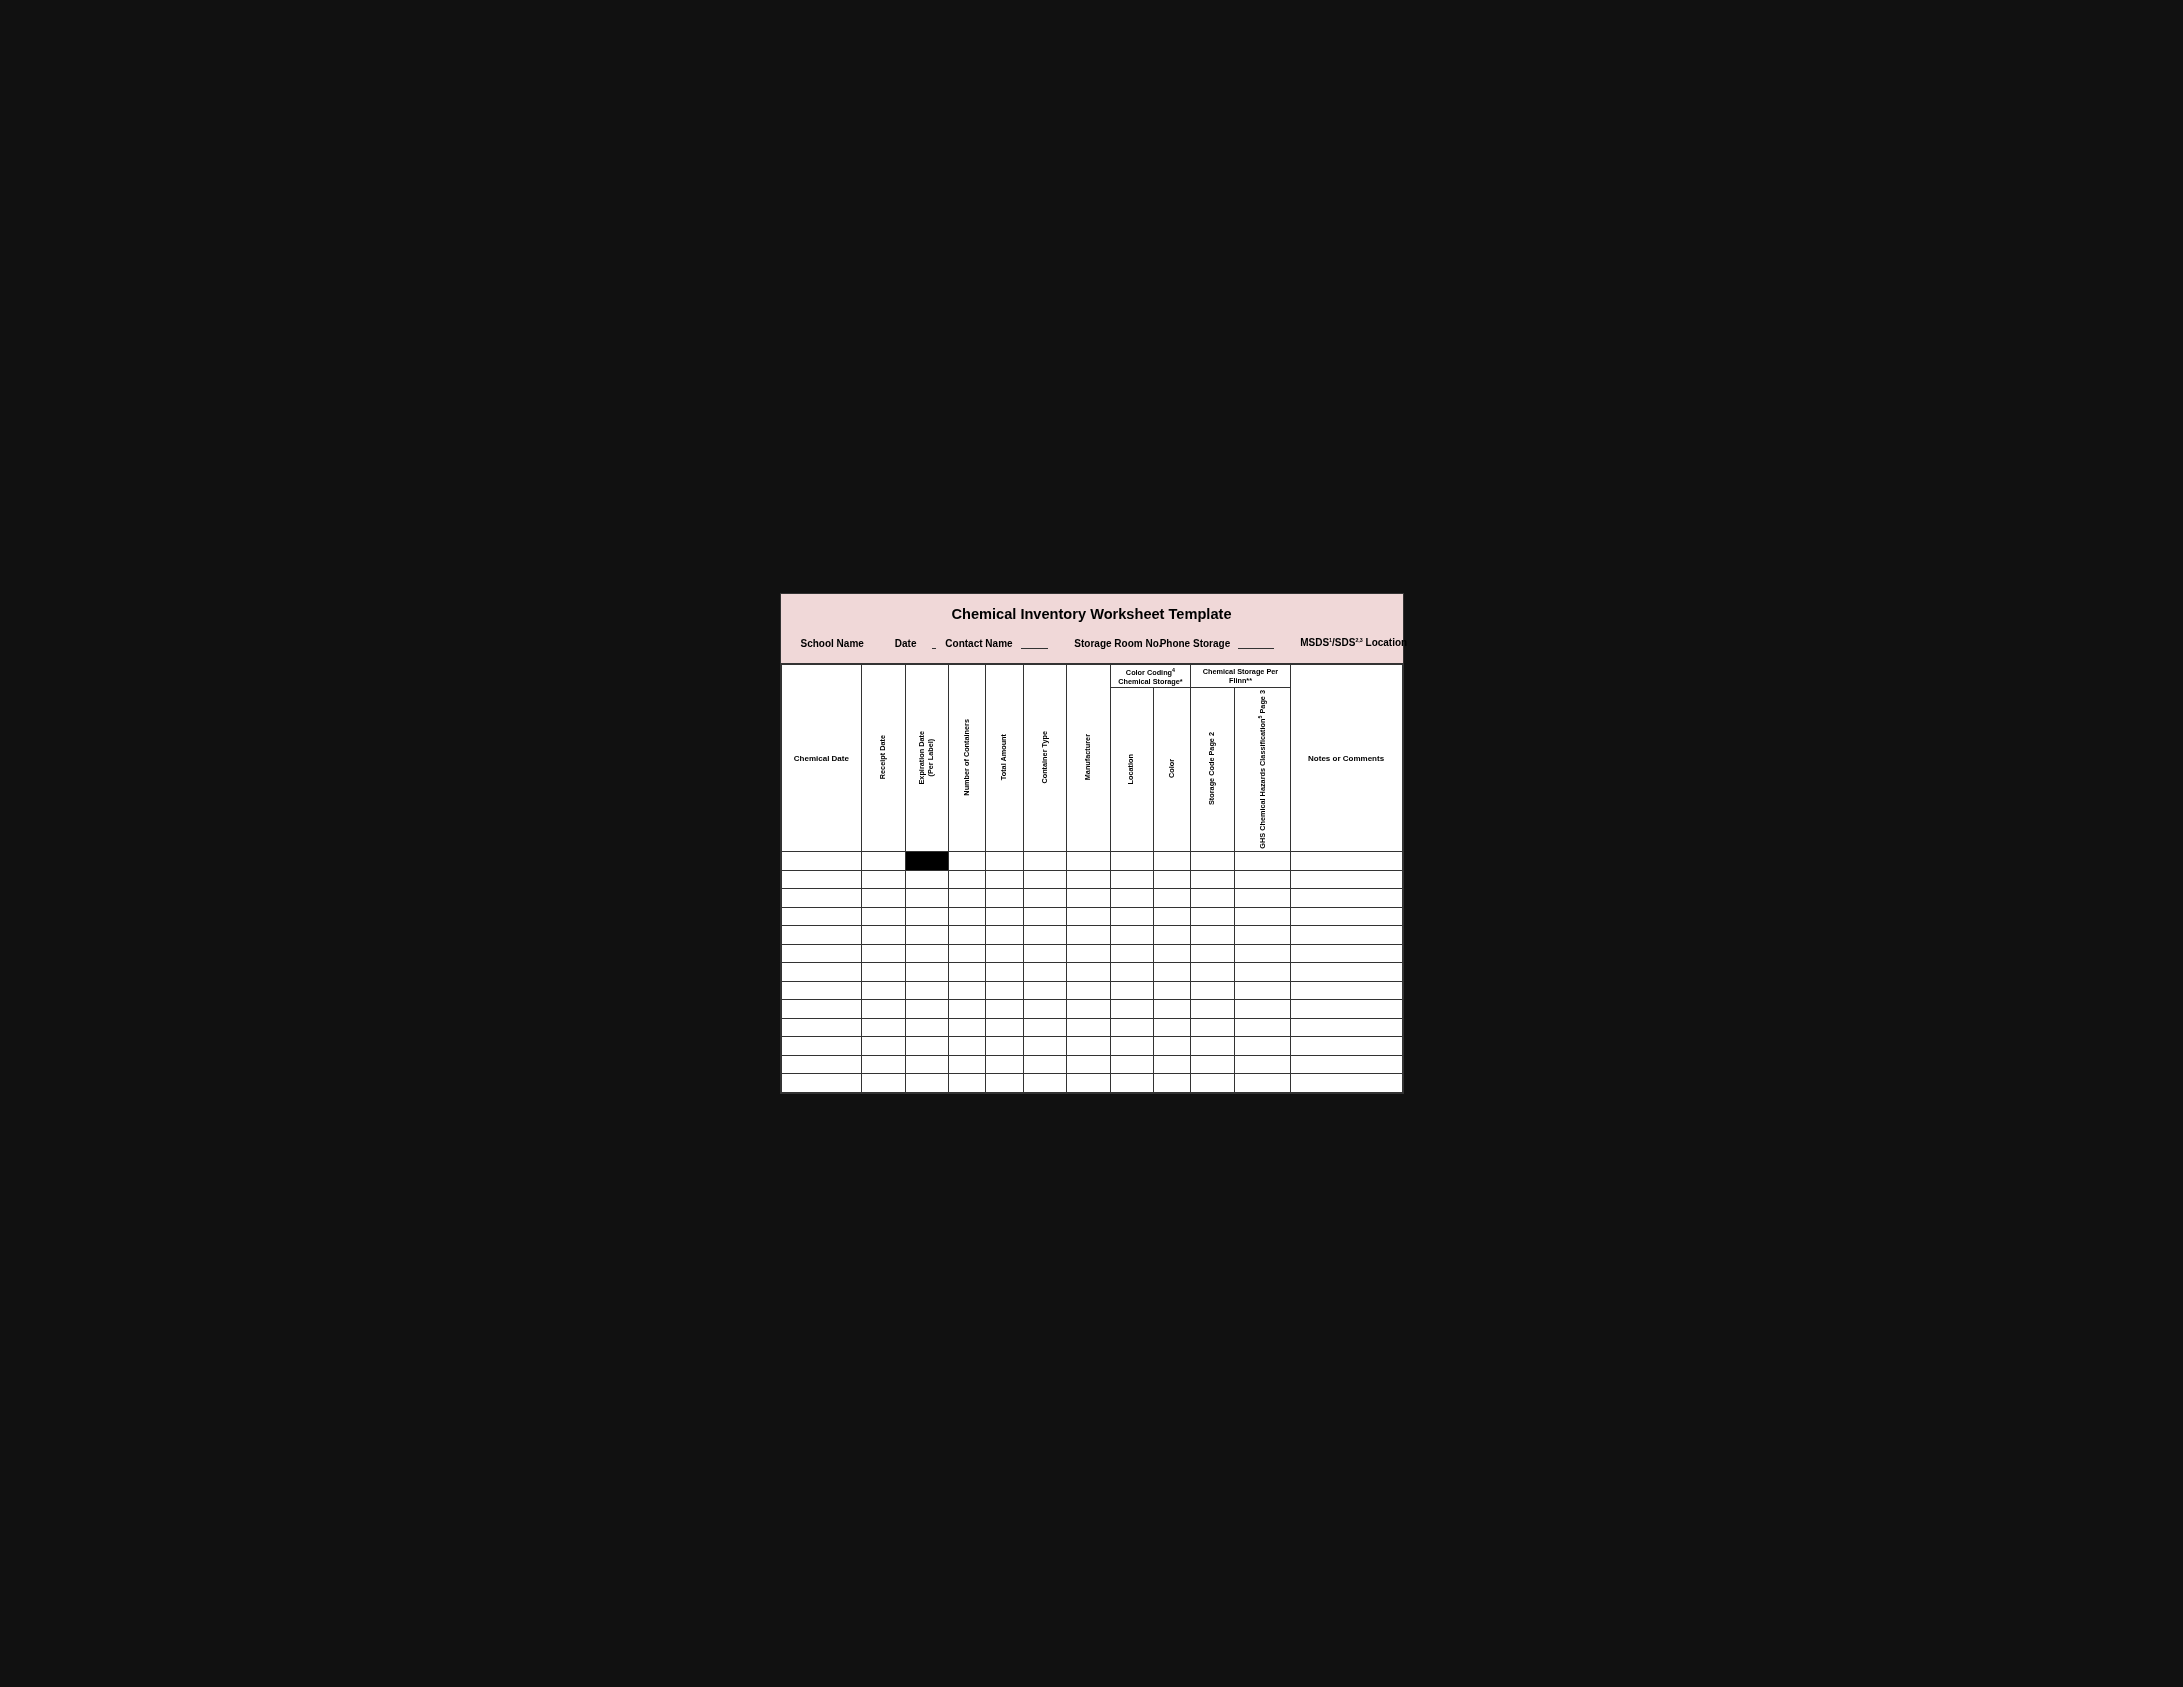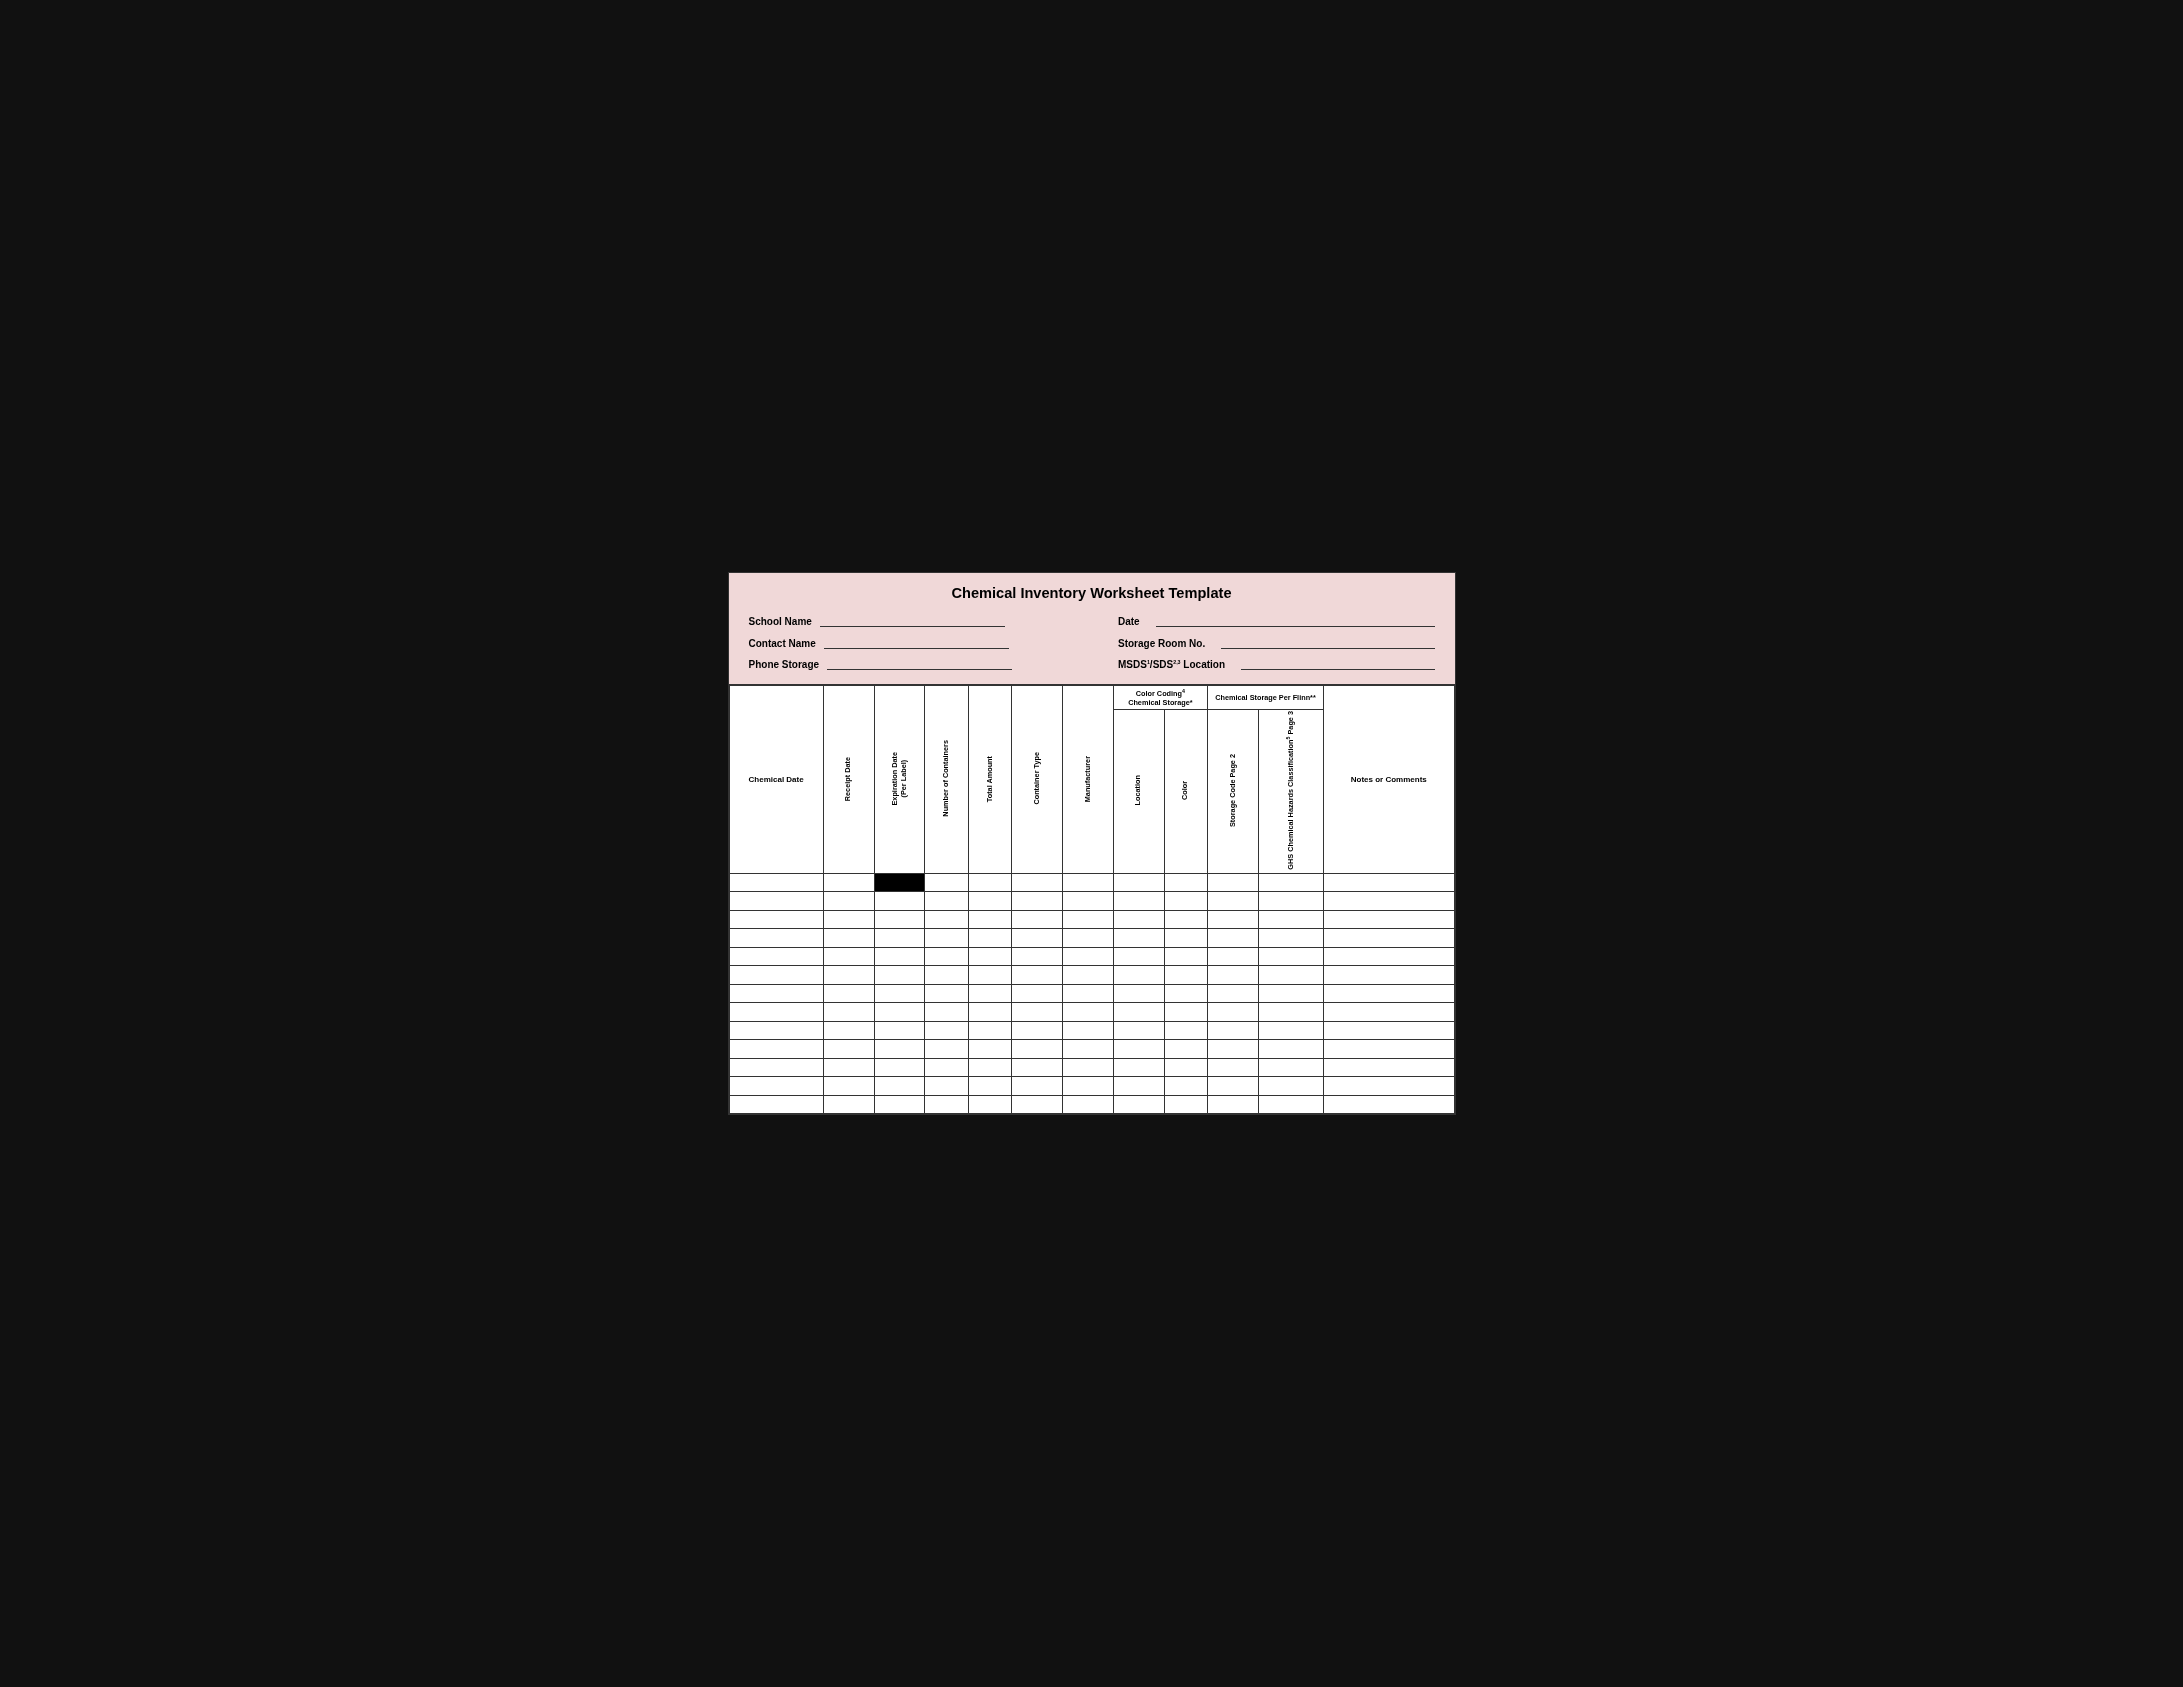--- a/index.html
+++ b/index.html
@@ -7,38 +7,38 @@
       background: #111;
       display: flex;
       justify-content: center;
       align-items: center;
       min-height: 100vh;
       padding: 13.2px;
       font-family: Arial, sans-serif;
     }
     .page {
       background: #fff;
-      width: 728px;
+      width: 624px;
       border: 1.3px solid #333;
     }
     .header-section {
       background: #f0d8d8;
       padding: 12px 20px 14.6px 20px;
       border-bottom: 1.3px solid #333;
     }
     .title {
       text-align: center;
       font-size: 14.6px;
       font-weight: bold;
       margin-bottom: 14.6px;
       color: #000;
     }
     .form-rows {
       display: flex;
-      flex-direction: column;
+      flex-direction: row;
       gap: 9.3px;
     }
     .form-row {
       display: flex;
       align-items: flex-end;
     }
     .form-left {
       width: 50%;
       display: flex;
       align-items: flex-end;

